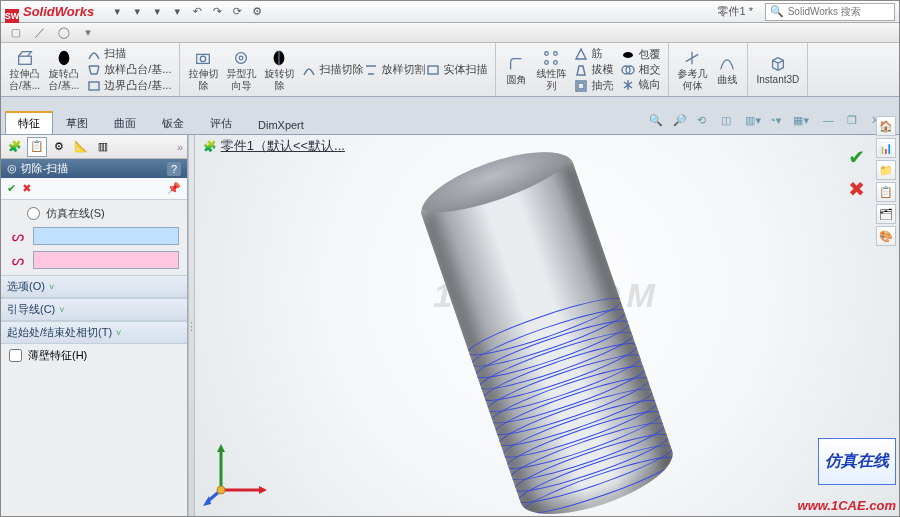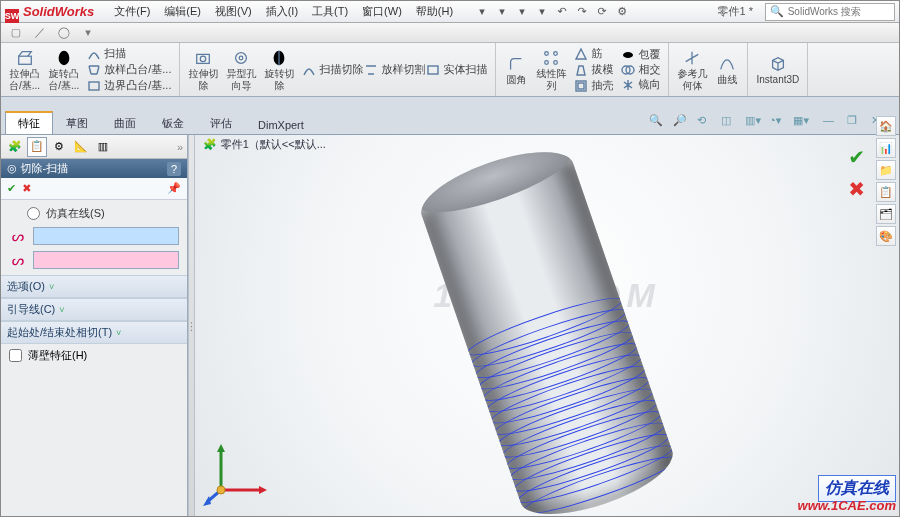--- a/index.html
+++ b/index.html
@@ -61,60 +61,51 @@
   .selbox.pink{ background:#ffc7e0;}
   .chk-row{ display:flex; align-items:center; gap:6px; padding:4px 8px;}
 
   
   .gfx { flex:1; position:relative; background:radial-gradient(circle at 50% 40%, #ffffff 0%, #f3f5f7 55%, #e3e7ea 100%); overflow:hidden;}
   .gfx-toolbar-left { position:absolute; top:2px; left:8px; display:flex; gap:4px; align-items:center;}
   .gbtn{ width:18px; height:18px; color:#69a; }
   .confirm-corner{ position:absolute; top:10px; right:34px; display:flex; flex-direction:column; gap:8px;}
   .confirm-corner .ok{ color:#2a9d2a; font-size:20px;}
   .confirm-corner .no{ color:#d33; font-size:20px;}
-  .breadcrumb{ font-size:11px; color:#334;}
+  .breadcrumb{ font-size:13px; color:#334;text-decoration:underline;}
   .watermark{ position:absolute; top:42%; left:50%; transform:translate(-50%,-50%); font-size:34px; font-weight:bold; color:#dedfe2; letter-spacing:6px; font-style:italic; pointer-events:none;}
   
   .model { position:absolute; left:50%; top:50%; transform:translate(-50%,-48%) rotate(-19deg); }
   .cyl { width:160px; height:360px; border-radius:80px/28px; background:linear-gradient(90deg,#63656a 0%, #a7aab0 15%, #e9ecef 40%, #e9ecef 60%, #a7aab0 85%, #585a5e 100%); box-shadow: inset 0 8px 12px rgba(255,255,255,.5), inset 0 -10px 14px rgba(0,0,0,.25); position:relative; overflow:hidden;}
   .cyl::before{ content:""; position:absolute; top:-2px; left:0; right:0; height:40px; border-radius:80px/20px; background:radial-gradient(ellipse at 50% 40%, #babdc3 0%, #8e9198 70%, #6c6e74 100%);}
   .threads{ position:absolute; left:0; right:0; bottom:10px; top:45%; }
   .thread{ position:absolute; left:-2px; right:-2px; height:22px; border:1px solid #2f44e6; border-radius:80px/11px; border-top-color:#2f44e6; border-bottom-color:#2f44e6; }
   .triad { position:absolute; left:8px; bottom:8px; width:70px; height:70px;}
   
   
   .right-dock { position:absolute; right:2px; top:116px; width:22px; display:flex; flex-direction:column; gap:2px;}
   .dock-btn{ width:20px; height:20px; background:linear-gradient(#fff,#eee); border:1px solid #bcc6d1; display:flex; align-items:center; justify-content:center; font-size:11px;}
   
   
-  .brand-badge{ position:absolute; right:4px; bottom:15px; border:1px solid #4a7adf; background:linear-gradient(#fff,#e6efff); padding:2px 6px; font-weight:bold; color:#1a3db8; font-size:16px; font-style:italic;}
+  .brand-badge{ position:absolute; right:4px; bottom:32px; border:1px solid #4a7adf; background:linear-gradient(#fff,#e6efff); padding:12px 6px; font-weight:bold; color:#1a3db8; font-size:16px; font-style:italic;}
   .brand-url{ position:absolute; right:4px; bottom:4px; color:#d4232e; font-size:13px; font-style:italic; font-weight:bold;}
 
   .splitter{ width:7px; background:linear-gradient(#e4e6e8,#d4d6d8); border-left:1px solid #b8c0c9; border-right:1px solid #b8c0c9; cursor:col-resize; position:relative;}
   .splitter::after{content:"⋮"; position:absolute; top:50%; left:50%; transform:translate(-50%,-50%); color:#888;}
 
   svg.ico path, svg.ico line, svg.ico rect, svg.ico circle { stroke:#5b7ba0; stroke-width:1.4; fill:none; }
 </style>
 </head>
 <body>
 
 <div class="window">
 
   <div class="titlebar">
     <span class="sw-logo">SW</span>
     <span class="brand">SolidWorks</span>
-    <div class="menu">
-      <span class="menu-item">文件(F)</span>
-      <span class="menu-item">编辑(E)</span>
-      <span class="menu-item">视图(V)</span>
-      <span class="menu-item">插入(I)</span>
-      <span class="menu-item">工具(T)</span>
-      <span class="menu-item">窗口(W)</span>
-      <span class="menu-item">帮助(H)</span>
-    </div>
     <div class="qat">
       <span class="qat-btn">▾</span>
       <span class="qat-btn">▾</span>
       <span class="qat-btn">▾</span>
       <span class="qat-btn">▾</span>
       <span class="qat-btn">↶</span>
       <span class="qat-btn">↷</span>
       <span class="qat-btn">⟳</span>
       <span class="qat-btn">⚙</span>
     </div>

